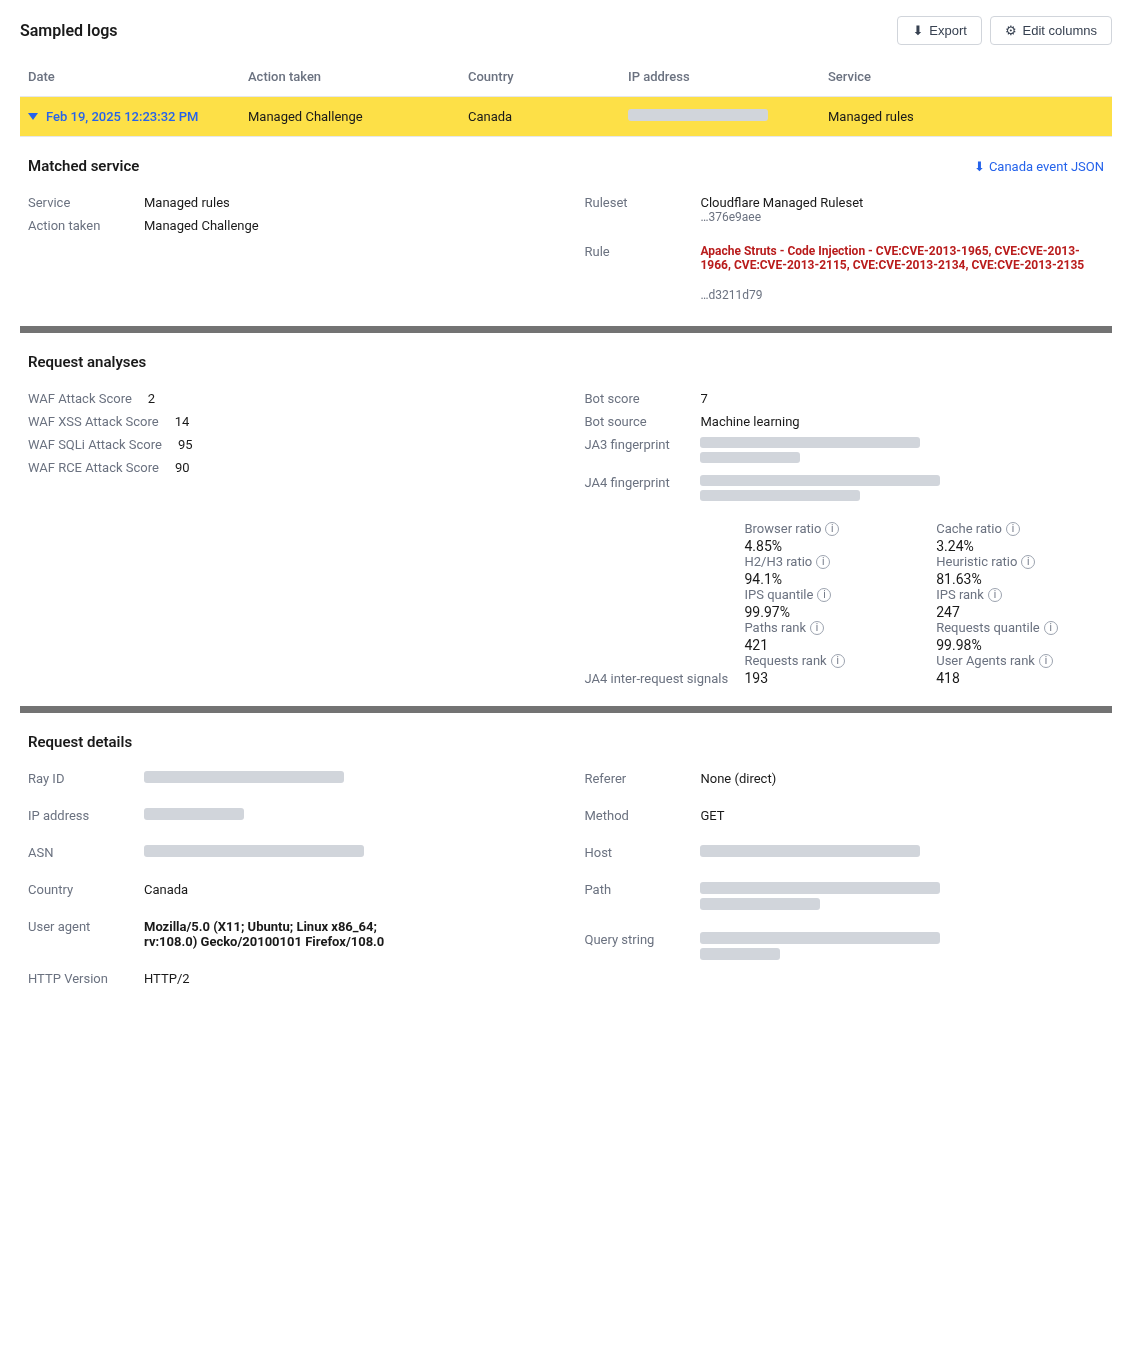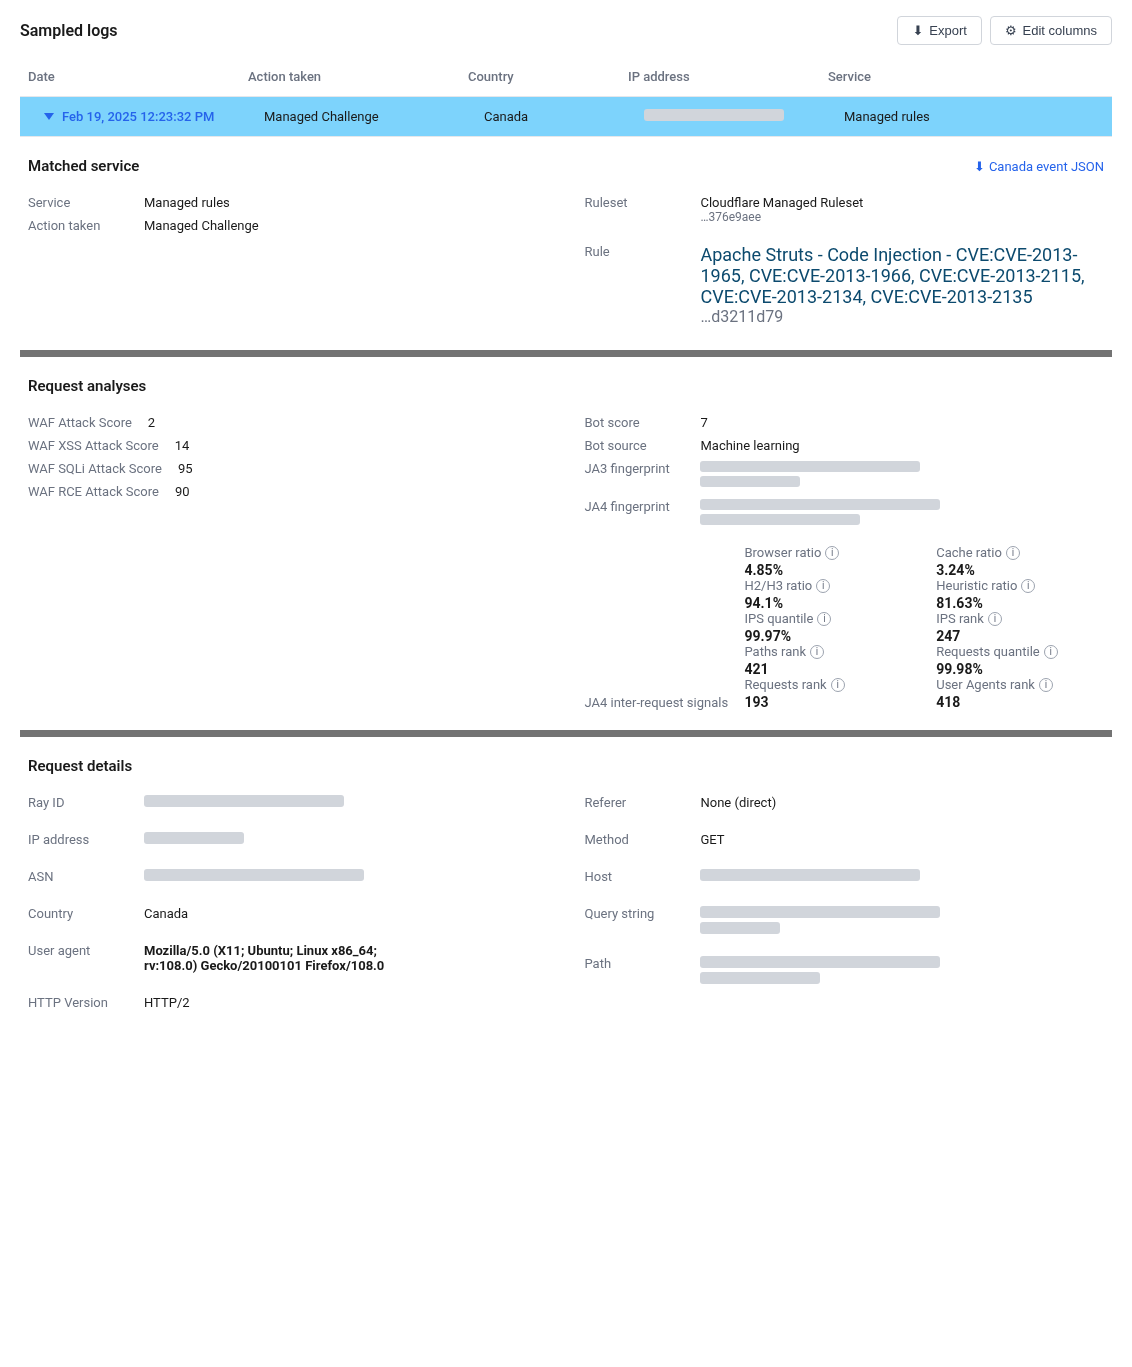--- a/index.html
+++ b/index.html
@@ -48,24 +48,24 @@
     }
     .table-header-cell {
       font-size: 13px;
       color: #6b7280;
       font-weight: 500;
       padding: 4px 8px;
     }
     .table-row {
       display: grid;
       grid-template-columns: 220px 220px 160px 200px 1fr;
-      padding: 8px 16px;
+      padding: 8px 0;
       border-bottom: 1px solid #e5e7eb;
       align-items: center;
-      background: #7dd3fc;
+      background: #fde047;
     }
     .table-row-cell {
       padding: 4px 8px;
       font-size: 13px;
     }
     .date-cell {
       display: flex;
       align-items: center;
       gap: 8px;
       color: #2563eb;
@@ -125,48 +125,50 @@
       user-select: none;
       display: inline-block;
     }
     .blurred-sm { width: 140px; height: 12px; }
     .blurred-line { display: block; margin-bottom: 4px; }
     .ruleset-id {
       font-size: 12px;
       color: #6b7280;
     }
     .rule-link {
-      color: #0c4a6e;
-      font-size: 18px;
+      color: #b91c1c;
+      font-size: 12px;
       cursor: pointer;
+      font-weight: bold;
     }
     .rule-hash {
-      font-size: 16px;
-      color: #6b7280;
+      font-size: 12px;
+      color: #6b7280;
+      margin-top: 16px;
     }
     .metrics-grid {
       display: grid;
       grid-template-columns: 1fr 1fr;
       gap: 0 24px;
     }
     .metric-item {
       display: flex;
       flex-direction: column;
       gap: 2px;
     }
     .metric-label {
       font-size: 13px;
       color: #6b7280;
       display: flex;
       align-items: center;
       gap: 4px;
     }
     .metric-value {
       font-size: 14px;
-      font-weight: 700;
+      font-weight: 400;
       color: #1a1a1a;
     }
     .info-icon {
       display: inline-flex;
       align-items: center;
       justify-content: center;
       width: 14px;
       height: 14px;
       border-radius: 50%;
       border: 1px solid #9ca3af;
@@ -453,29 +455,29 @@
         </div>
         <div class="field-row">
           <span class="field-label">Method</span>
           <span class="field-value">GET</span>
         </div>
         <div class="field-row">
           <span class="field-label">Host</span>
           <span class="blurred" style="width:220px;height:12px;display:inline-block;">&nbsp;</span>
         </div>
         <div class="field-row">
+          <span class="field-label">Path</span>
+          <div>
+            <span class="blurred" style="width:240px;height:12px;display:block;margin-bottom:4px;">&nbsp;</span>
+            <span class="blurred" style="width:120px;height:12px;display:block;">&nbsp;</span>
+          </div>
+        </div>
+        <div class="field-row">
           <span class="field-label">Query string</span>
           <div>
             <span class="blurred" style="width:240px;height:12px;display:block;margin-bottom:4px;">&nbsp;</span>
             <span class="blurred" style="width:80px;height:12px;display:block;">&nbsp;</span>
           </div>
         </div>
-        <div class="field-row">
-          <span class="field-label">Path</span>
-          <div>
-            <span class="blurred" style="width:240px;height:12px;display:block;margin-bottom:4px;">&nbsp;</span>
-            <span class="blurred" style="width:120px;height:12px;display:block;">&nbsp;</span>
-          </div>
-        </div>
       </div>
     </div>
   </div>
 </div>
 
 </body></html>

